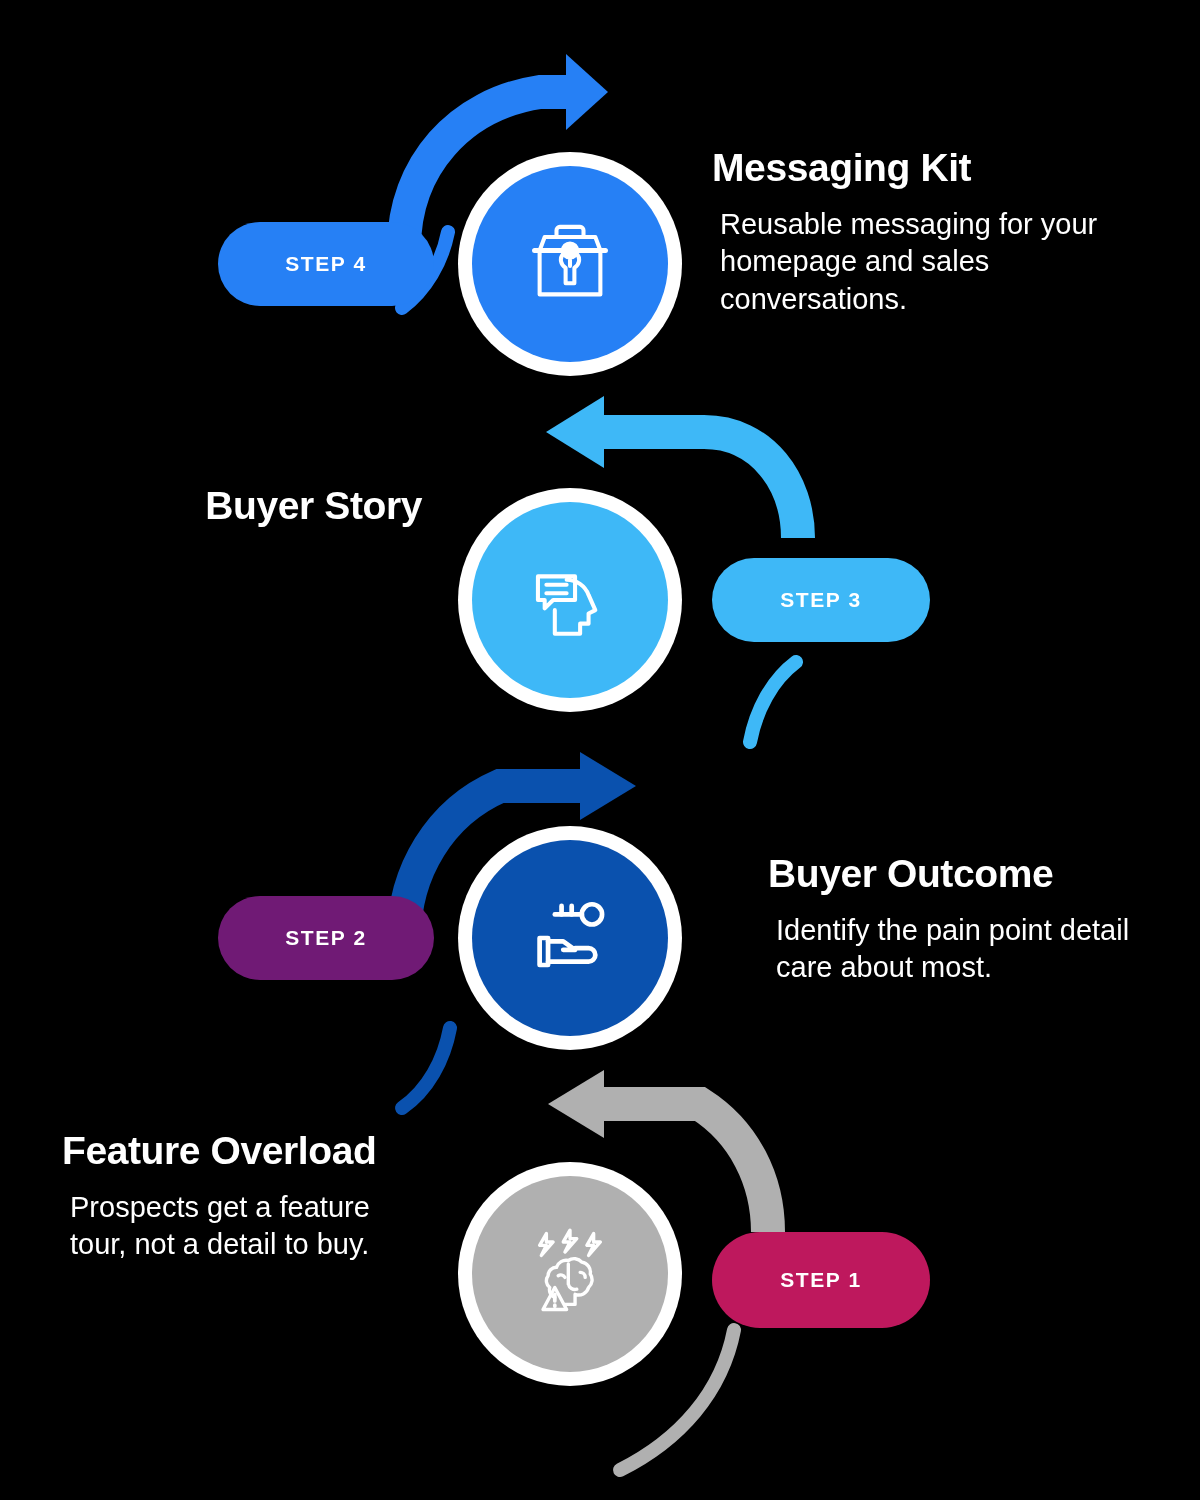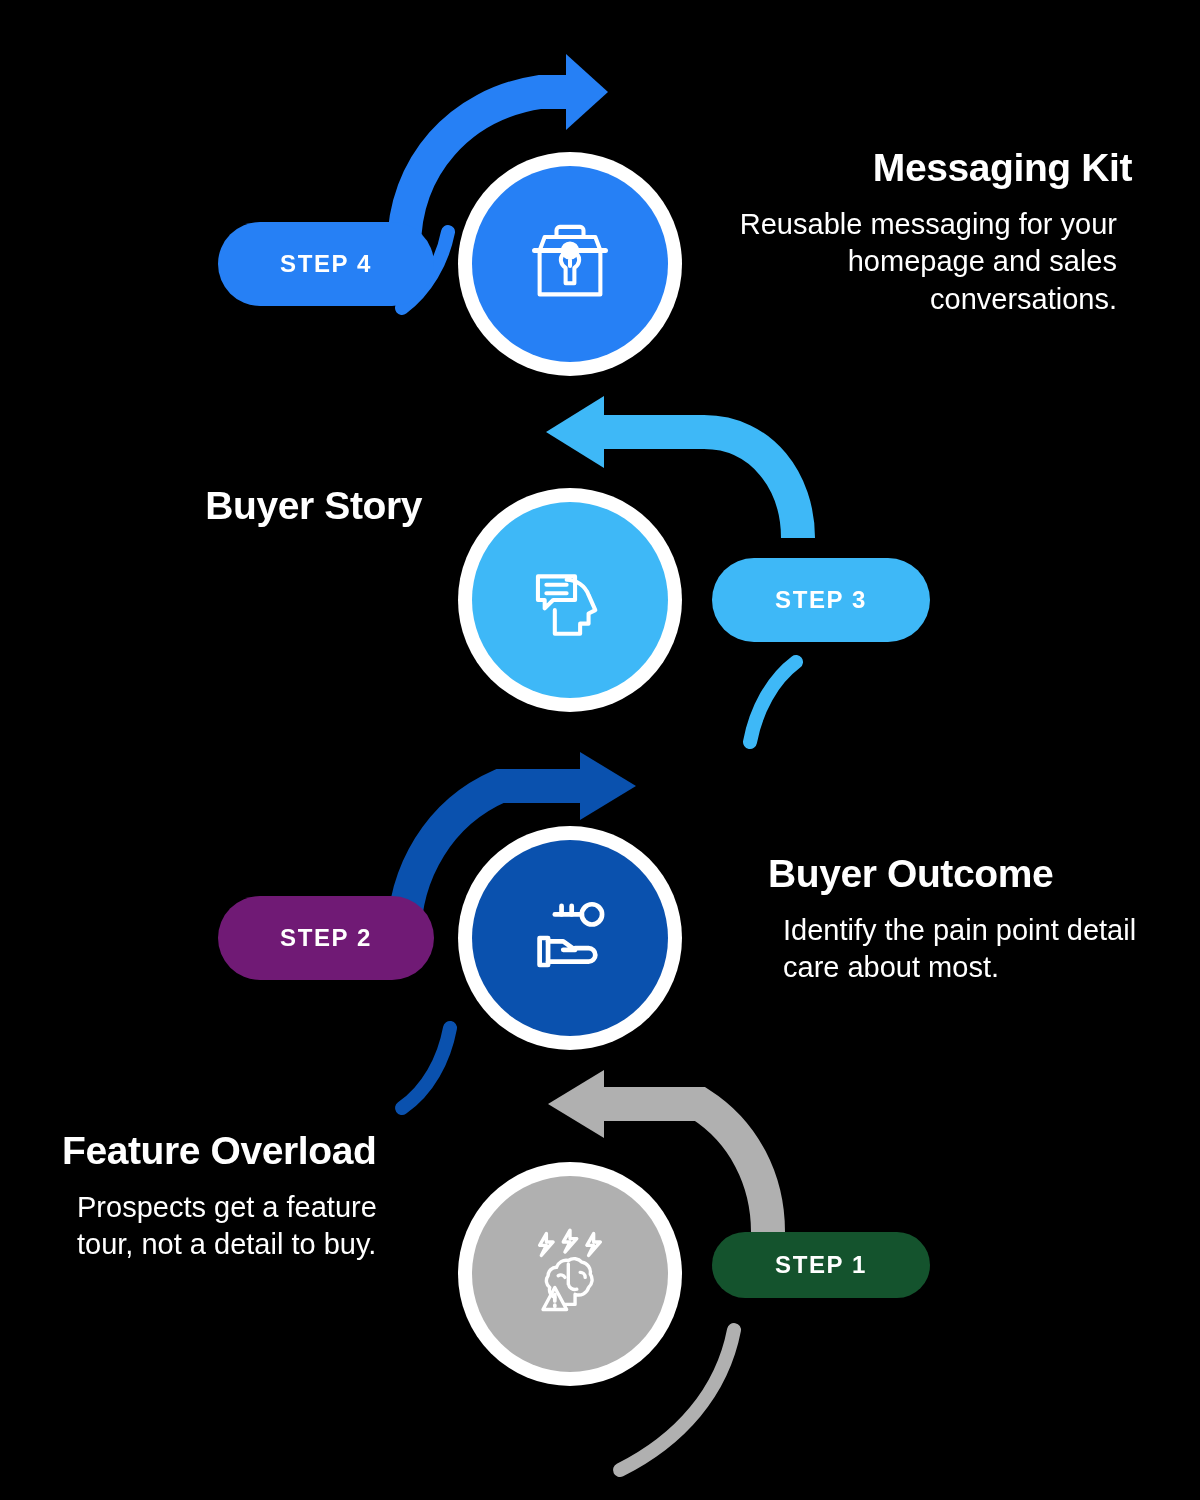--- a/index.html
+++ b/index.html
@@ -5,26 +5,26 @@
   html,body{margin:0;padding:0;background:#000;}
   body{width:1200px;height:1500px;position:relative;overflow:hidden;
        font-family:"Liberation Sans","DejaVu Sans",sans-serif;color:#fff;}
   #stage{position:absolute;inset:0;width:1200px;height:1500px;}
   svg.layer{position:absolute;left:0;top:0;width:1200px;height:1500px;}
   .node{position:absolute;border-radius:50%;display:flex;align-items:center;
         justify-content:center;background:#fff;box-sizing:border-box;}
   .disc{border-radius:50%;display:flex;align-items:center;justify-content:center;}
   .pill{position:absolute;display:flex;align-items:center;justify-content:center;
         border-radius:999px;box-sizing:border-box;}
-  .pill span{font-size:24px;font-weight:700;letter-spacing:1.6px;color:#fff;
+  .pill span{font-size:21px;font-weight:700;letter-spacing:1.6px;color:#fff;
              white-space:nowrap;}
   .txt{position:absolute;box-sizing:border-box;}
   .txt h2{margin:0 0 16px 0;font-size:39px;font-weight:700;line-height:1.12;
           letter-spacing:-0.4px;color:#fff;}
-  .txt p{margin:15px;font-size:29px;font-weight:400;line-height:1.3;color:#fff;}
+  .txt p{margin:8px;font-size:29px;font-weight:400;line-height:1.3;color:#fff;}
   .txt.right{text-align:right;}
   .txt.left{text-align:left;}
 </style>
 </head>
 <body>
 
 <div id="stage">
 
   <svg class="layer" viewBox="0 0 1200 1500">
 
@@ -58,21 +58,21 @@
   </div>
 
   <div class="pill" style="left:712px;top:558px;width:218px;height:84px;background:#3eb8f7;text-align:center;">
     <span>STEP 3</span>
   </div>
 
   <div class="pill" style="left:218px;top:896px;width:216px;height:84px;background:#701a75;">
     <span>STEP 2</span>
   </div>
 
-  <div class="pill" style="left:712px;top:1232px;width:218px;height:66px;background:#14532d;">
+  <div class="pill" style="left:712px;top:1232px;width:218px;height:96px;background:#be185d;">
     <span>STEP 1</span>
   </div>
 
   <div class="node" style="left:458px;top:152px;width:224px;height:224px;">
     <div class="disc" style="width:196px;height:196px;background:#2680f5;">
       <svg width="108" height="108" viewBox="0 0 64 64">
         <g fill="none" stroke="#ffffff" stroke-width="2.4" stroke-linejoin="round" stroke-linecap="round">
           <path d="M24 16 v-4 a2 2 0 0 1 2-2 h12 a2 2 0 0 1 2 2 v4"></path>
           <path d="M14 24 L17 16 h30 l3 8"></path>
           <path d="M14 24 h36 v26 h-36 z"></path>
@@ -125,21 +125,21 @@
           <path d="M31 26 v12 M31 38 a4 4 0 0 0 5 3"></path>
           <path d="M25 33 a3 3 0 0 1 4 1"></path>
           <path d="M38 31 a3 3 0 0 1 3 3"></path>
           <path d="M23 40 l-7 13 h14 z"></path>
           <path d="M23 44 v4 M23 50.5 v0.6" stroke-width="2.2"></path>
         </g>
       </svg>
     </div>
   </div>
 
-  <div class="txt left" style="left:712px;top:146px;width:420px;text-align:right;">
+  <div class="txt left" style="left:712px;top:146px;width:420px;">
     <h2>Messaging Kit</h2>
     <p>Reusable messaging for your homepage and sales conversations.</p>
   </div>
 
   <div class="txt right" style="left:10px;top:484px;width:412px;">
     <h2>Buyer Story</h2>
   </div>
 
   <div class="txt left" style="left:768px;top:852px;width:400px;">
     <h2>Buyer Outcome</h2>

